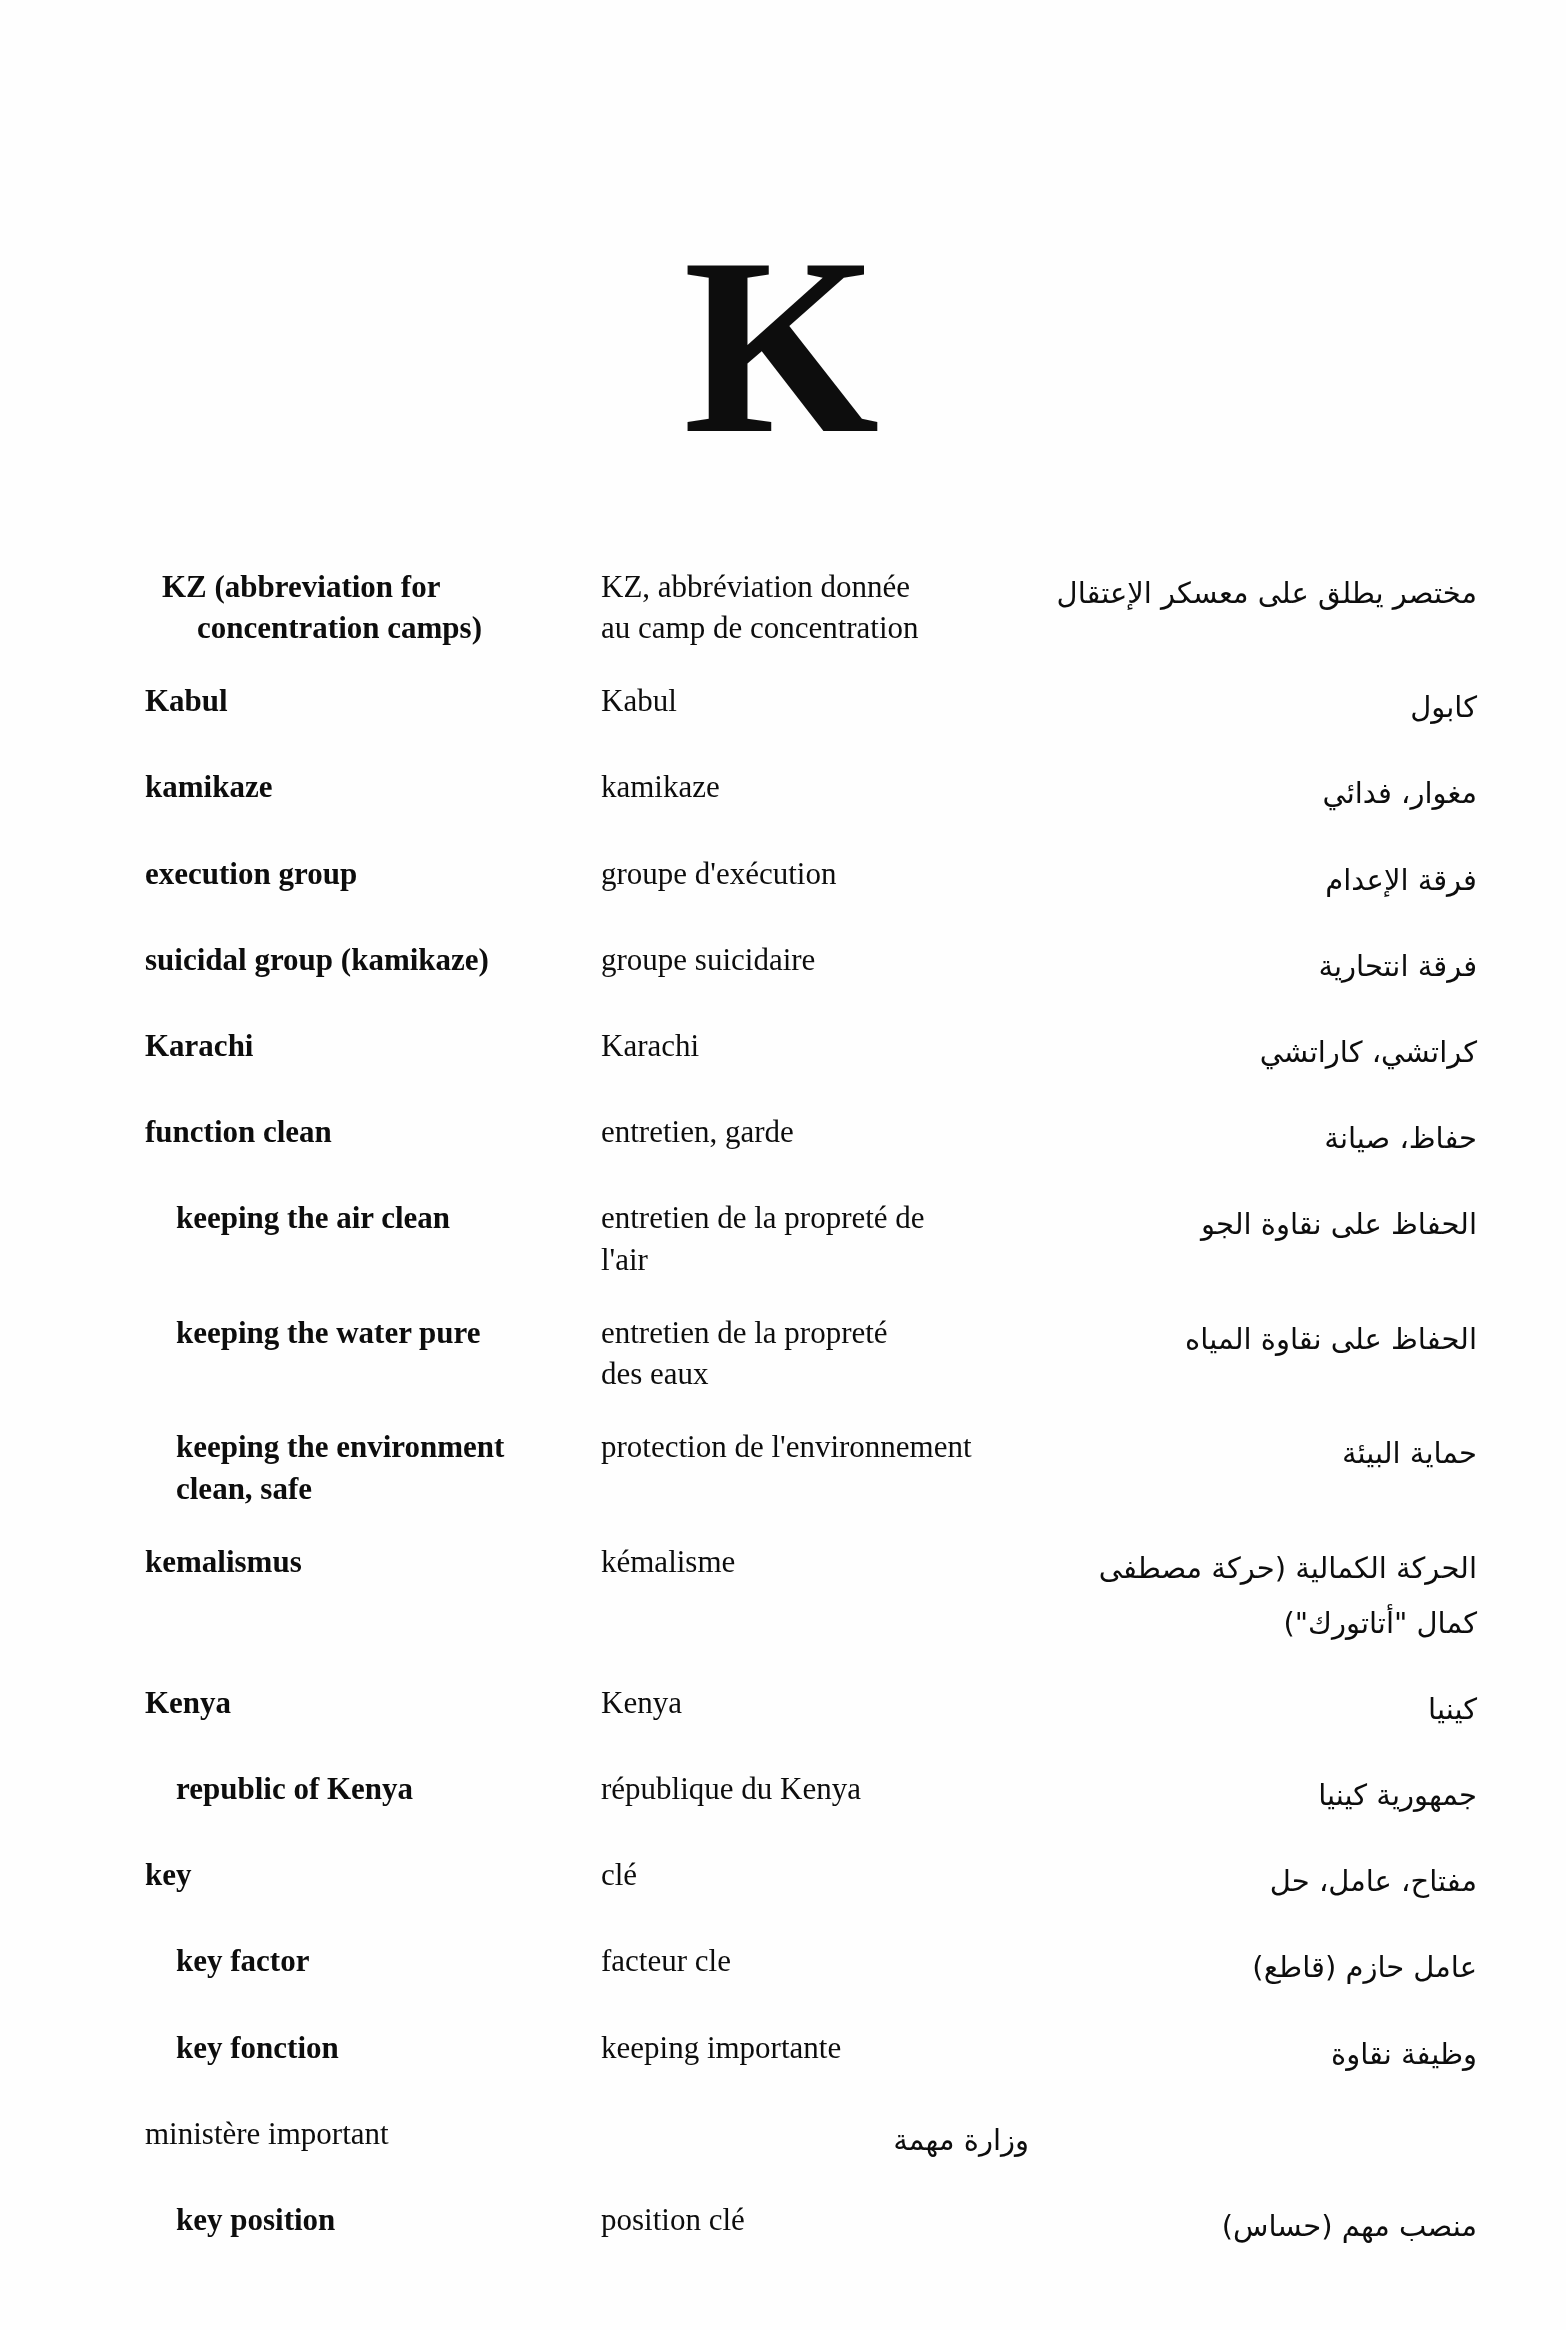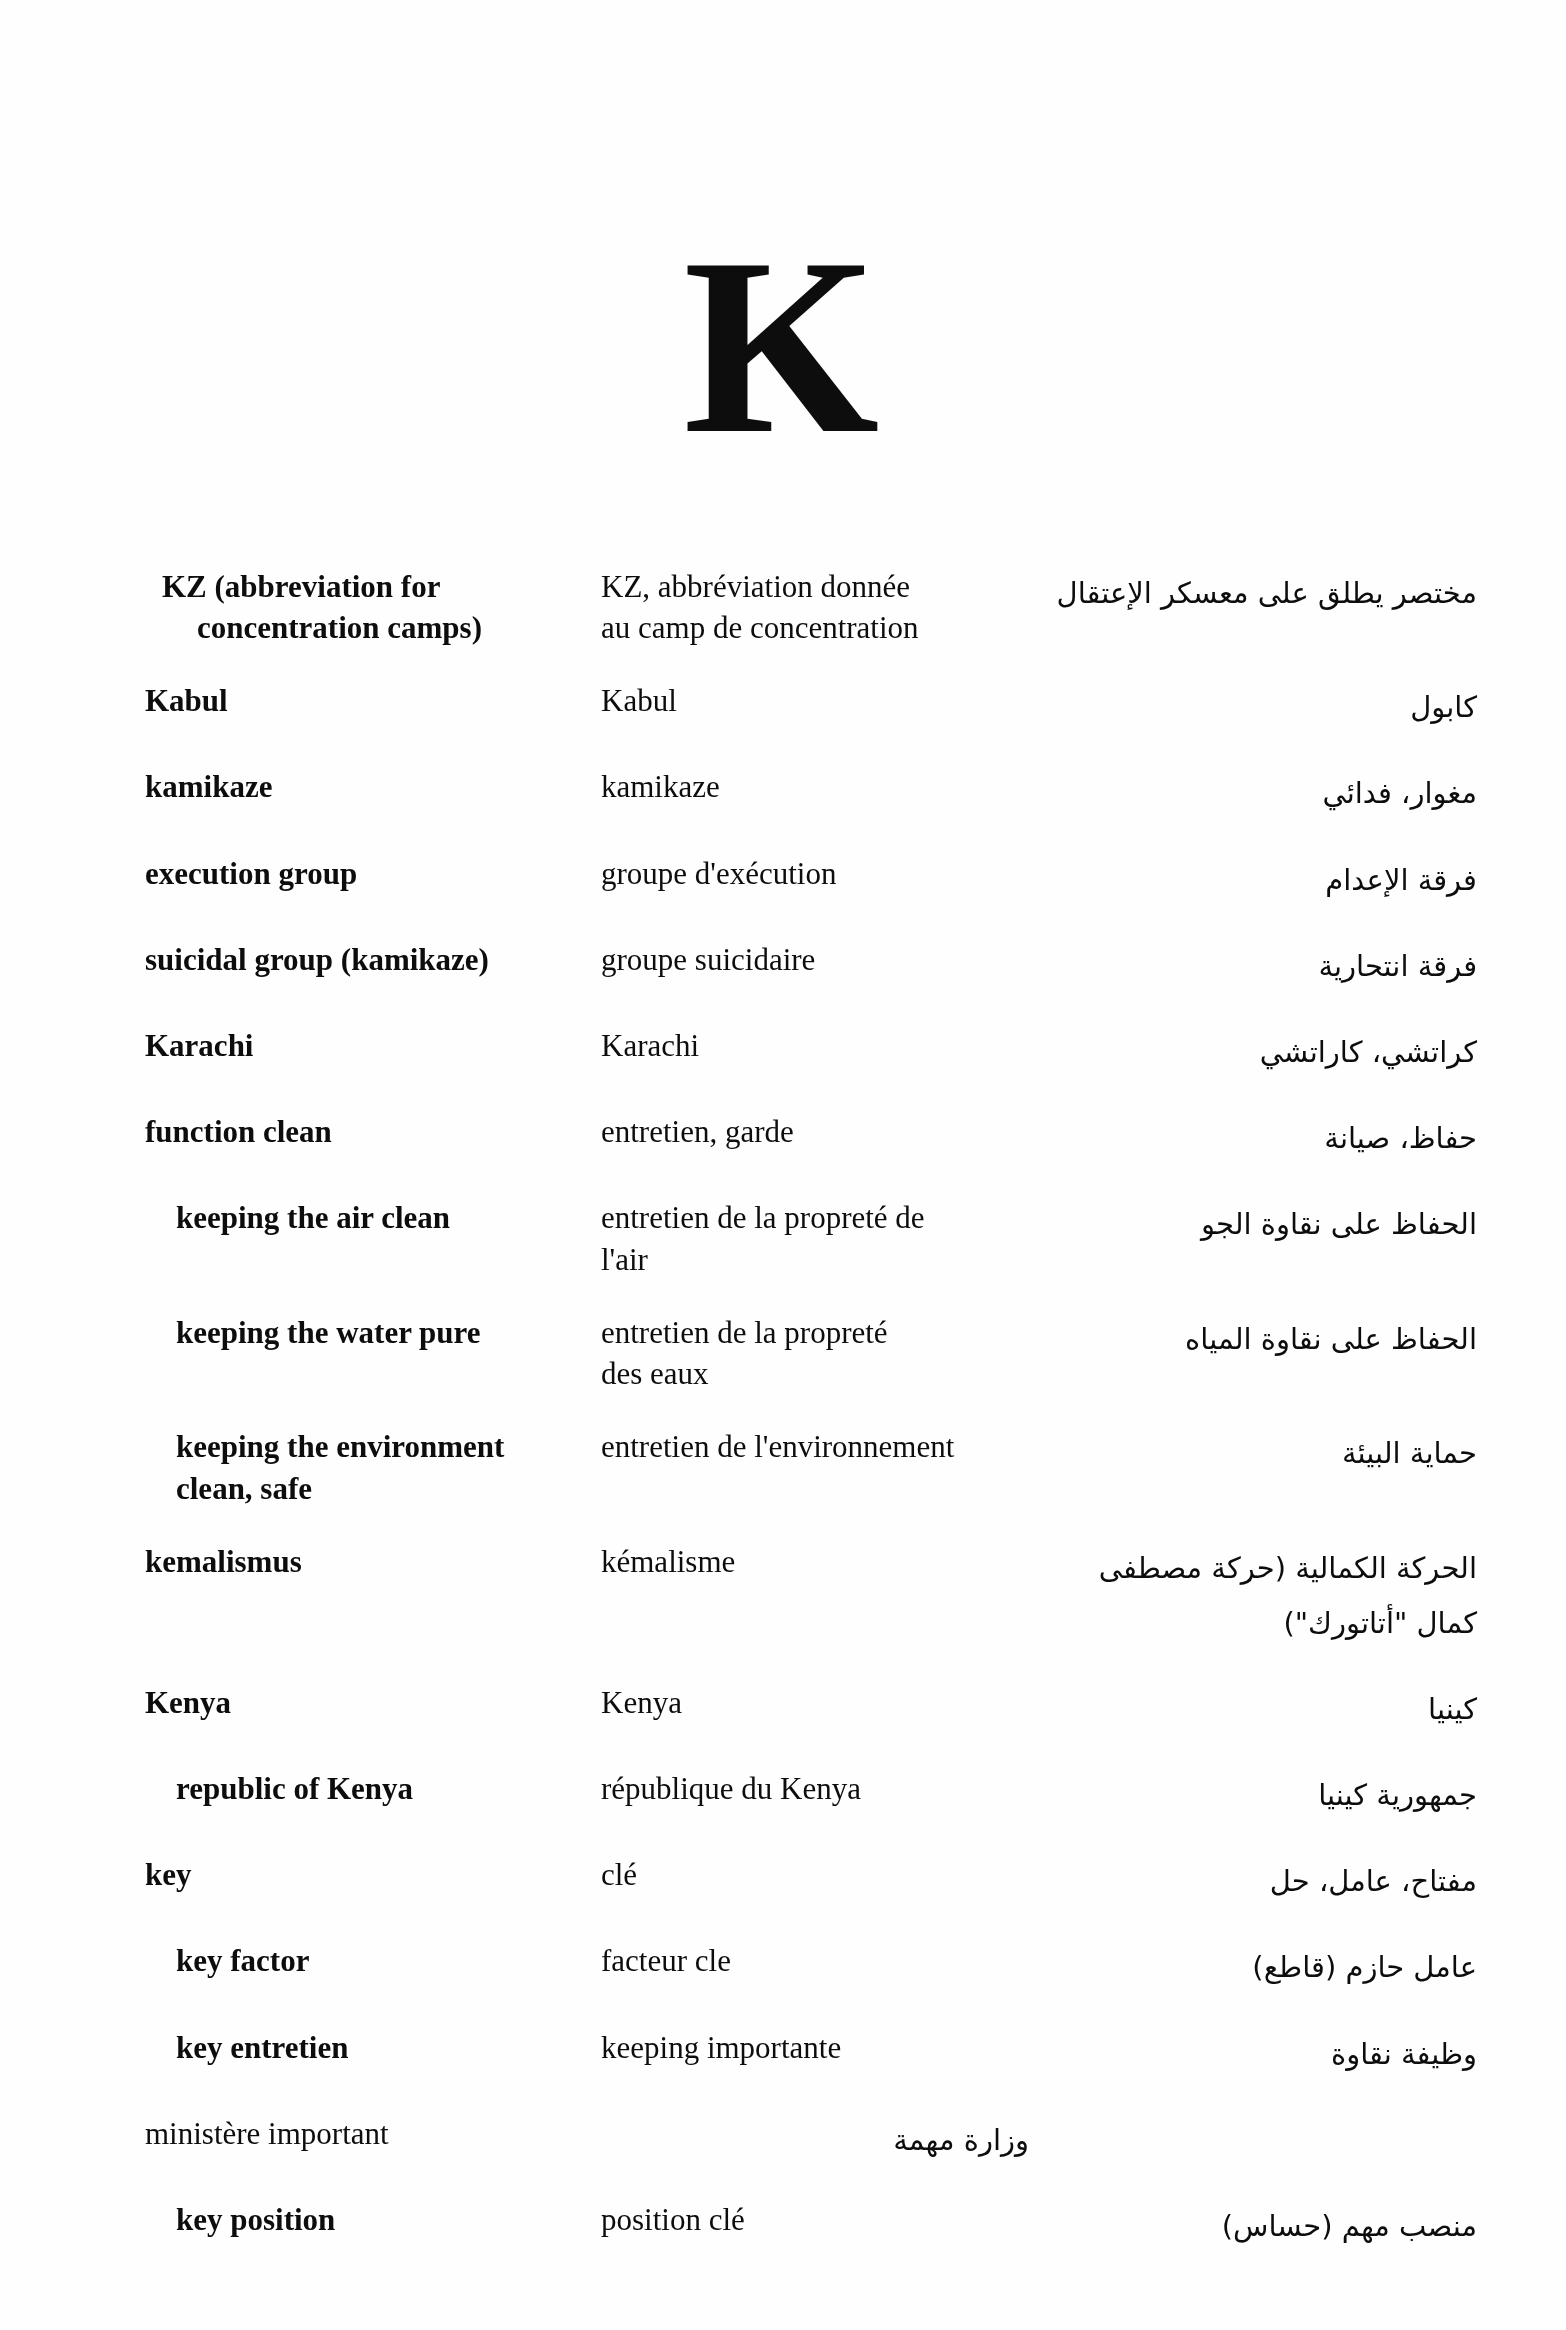--- a/index.html
+++ b/index.html
@@ -115,21 +115,21 @@
   <div class="entry-row">
     <div class="cell-en indent">keeping the water pure</div>
     <div class="cell-fr">entretien de la propreté
 des eaux</div>
     <div class="cell-ar">الحفاظ على نقاوة المياه</div>
   </div>
 
   <div class="entry-row">
     <div class="cell-en indent">keeping the environment
 clean, safe</div>
-    <div class="cell-fr">entretien de l'environnement</div>
+    <div class="cell-fr">protection de l'environnement</div>
     <div class="cell-ar">حماية البيئة</div>
   </div>
 
   <div class="entry-row">
     <div class="cell-en">kemalismus</div>
     <div class="cell-fr">kémalisme</div>
     <div class="cell-ar">الحركة الكمالية (حركة مصطفى
 كمال "أتاتورك")</div>
   </div>
 
@@ -151,21 +151,21 @@
     <div class="cell-ar">مفتاح، عامل، حل</div>
   </div>
 
   <div class="entry-row">
     <div class="cell-en indent">key factor</div>
     <div class="cell-fr">facteur cle</div>
     <div class="cell-ar">عامل حازم (قاطع)</div>
   </div>
 
   <div class="entry-row">
-    <div class="cell-en indent">key entretien</div>
+    <div class="cell-en indent">key fonction</div>
     <div class="cell-fr">keeping importante</div>
     <div class="cell-ar">وظيفة نقاوة</div>
   </div>
 
   <div class="entry-row">
     <div class="cell-fr">ministère important</div>
     <div class="cell-ar">وزارة مهمة</div>
   </div>
 
   <div class="entry-row">

